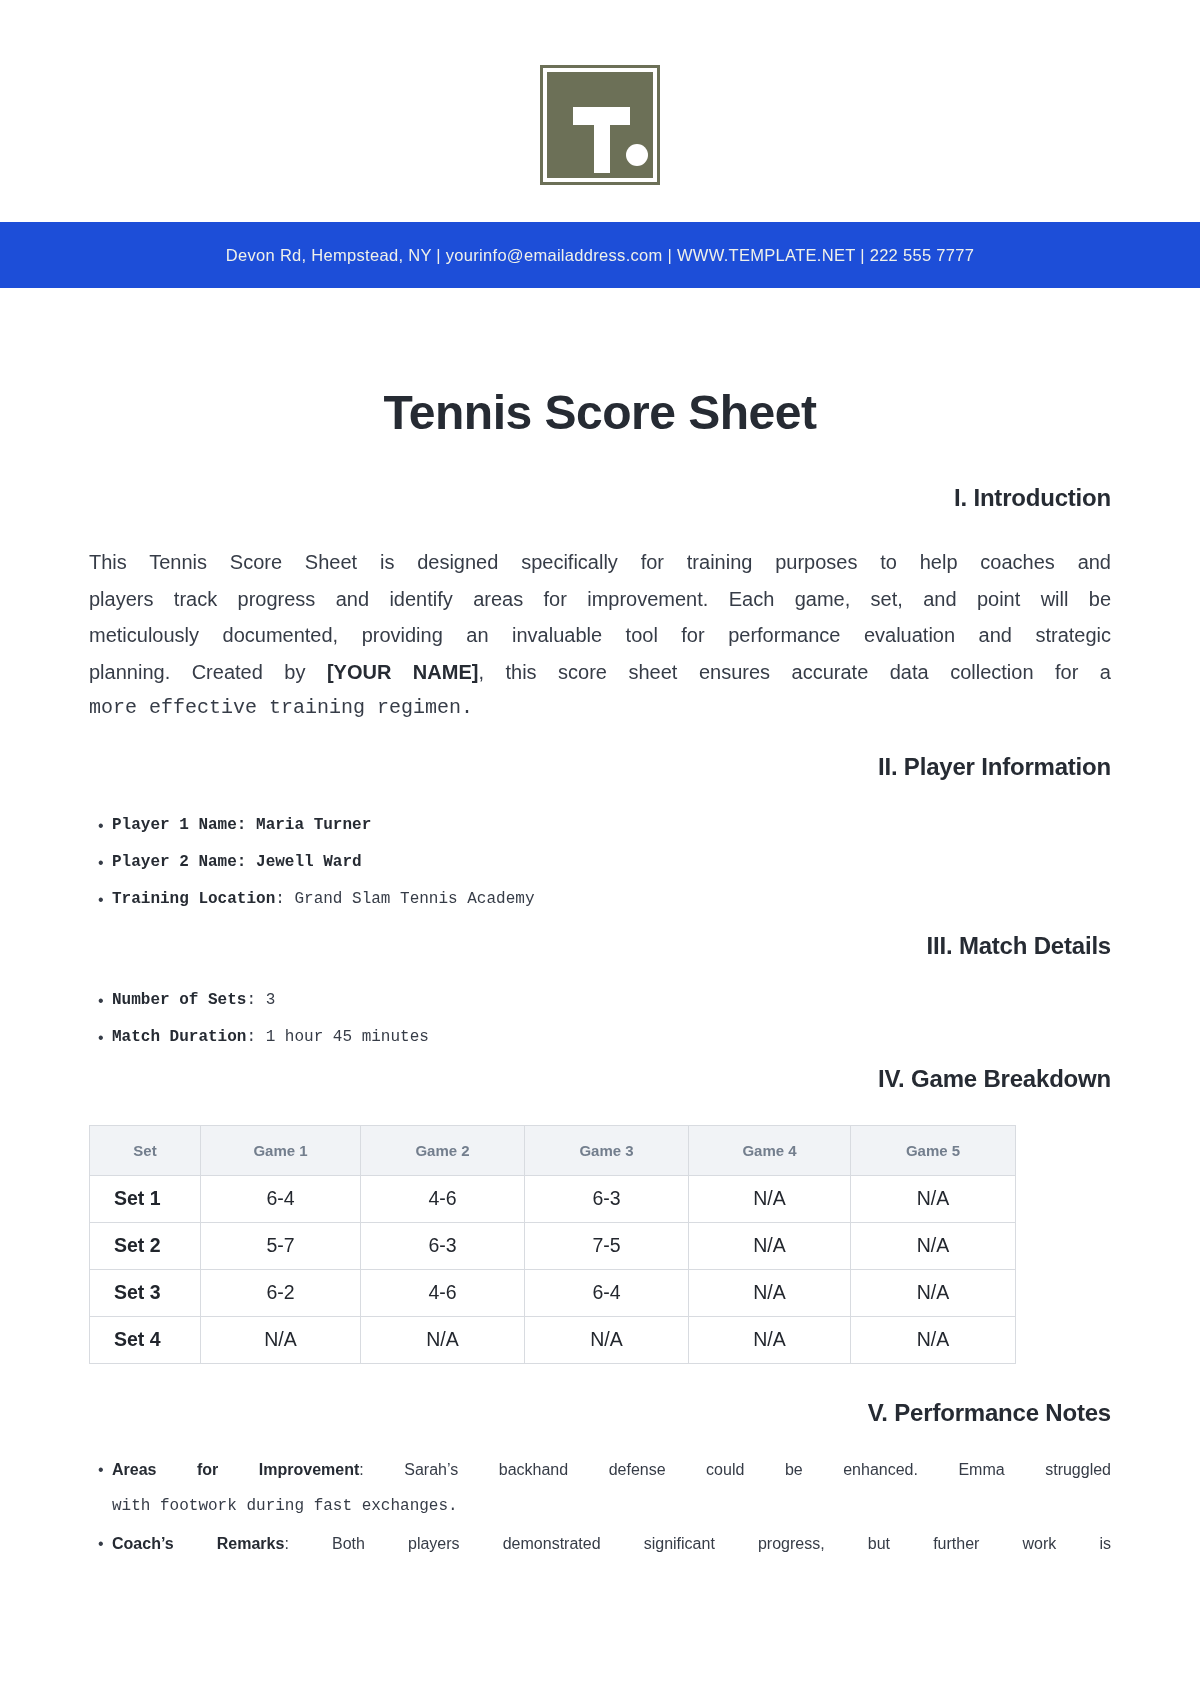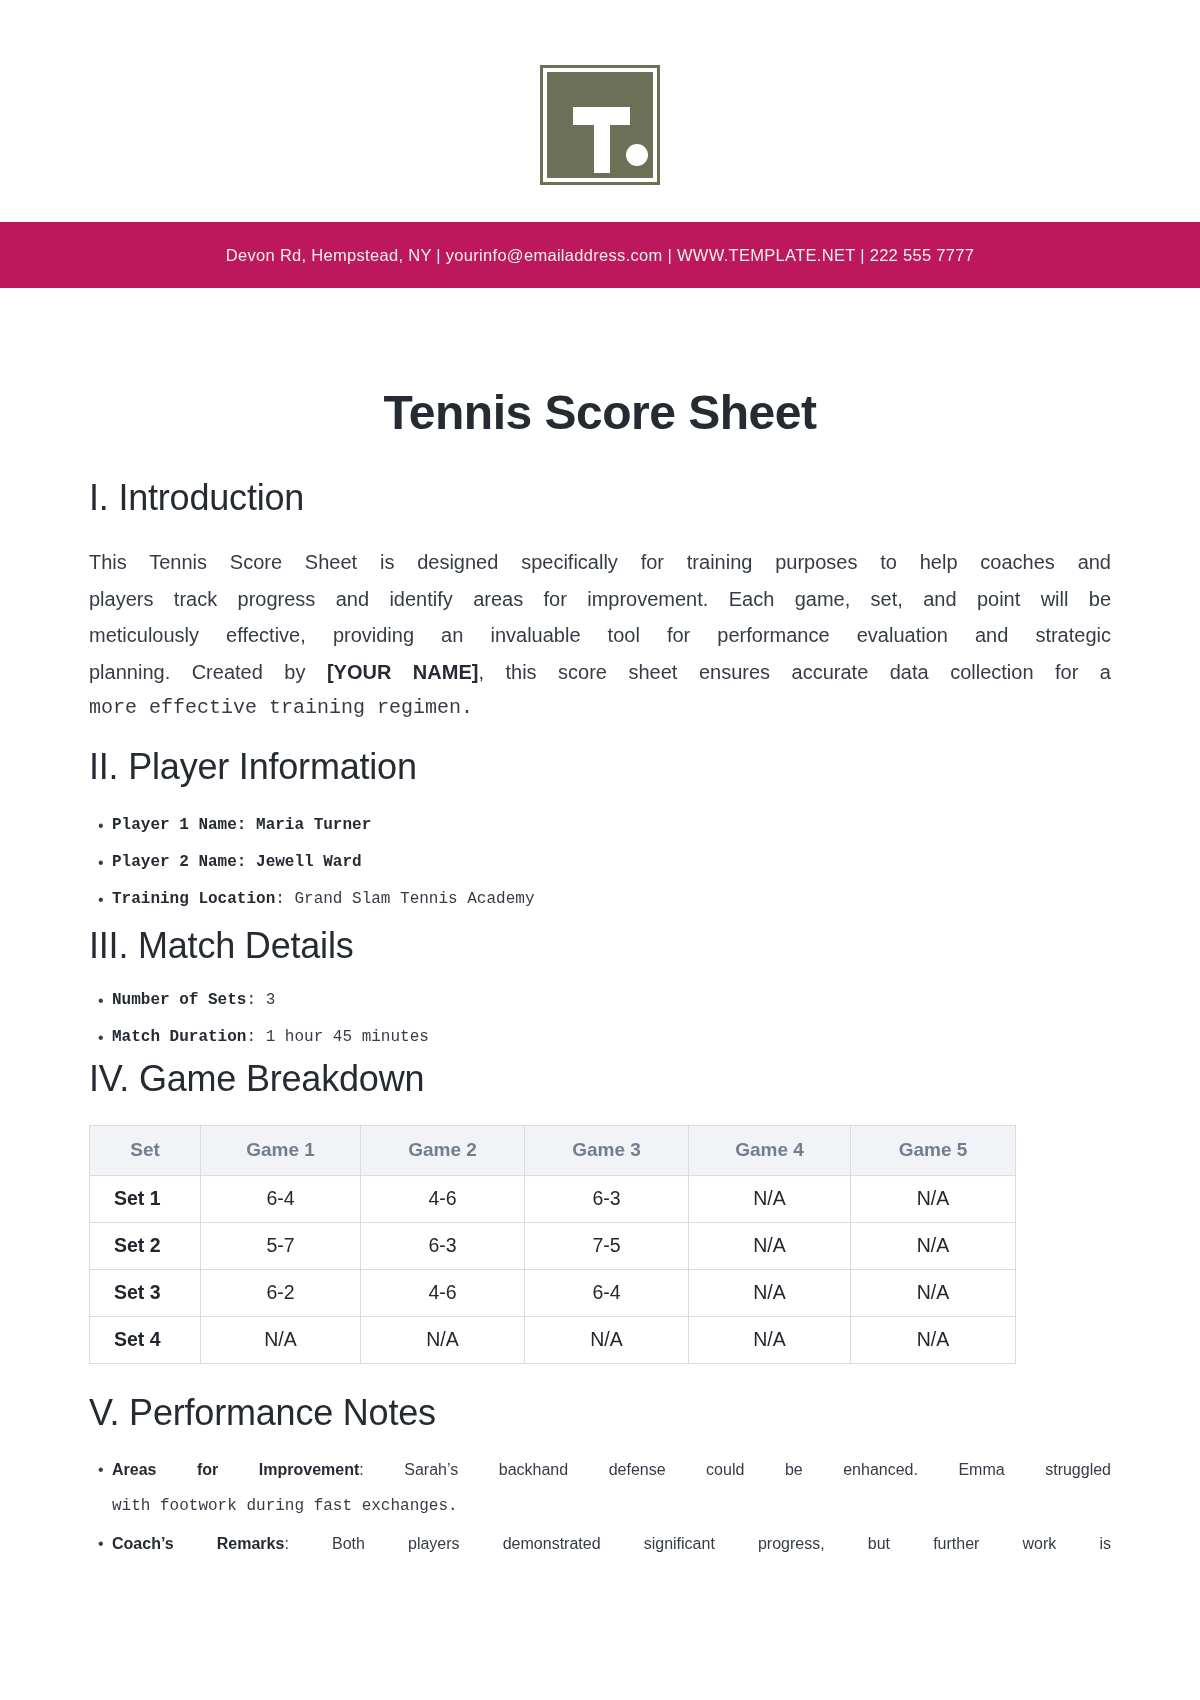--- a/index.html
+++ b/index.html
@@ -8,29 +8,29 @@
   #page { position:relative; width:1200px; height:1700px; background:#ffffff; overflow:hidden; margin:0 auto; }
 
   
   .logo { position:absolute; top:65px; left:540px; width:120px; height:120px; background:#6c7057; }
   .logo-inner { position:absolute; inset:3px; background:#6c7057; border:4px solid #ffffff; }
   .t-bar  { position:absolute; left:26px; top:35px; width:57px; height:18px; background:#ffffff; }
   .t-stem { position:absolute; left:47px; top:35px; width:16px; height:66px; background:#ffffff; }
   .t-dot  { position:absolute; left:79px; top:72px; width:22px; height:22px; border-radius:50%; background:#ffffff; }
 
   
-  .banner { position:absolute; top:222px; left:0; width:1200px; height:66px; background:#be185d;
+  .banner { position:absolute; top:222px; left:0; width:1200px; height:66px; background:#1d4ed8;
             color:#f0f1ea; font-size:16.5px; letter-spacing:.3px; text-align:center; line-height:66px; }
 
   
   .content { position:absolute; top:0; left:89px; width:1022px; color:#363c47; }
 
   h1.doc-title { margin-top:390px; font-size:48px; line-height:46px; font-weight:700;
                  letter-spacing:-.5px; color:#262b33; text-align:center; }
-  h2.sec { font-size:36px; line-height:36px; font-weight:400; letter-spacing:-.2px; color:#262b33; }
+  h2.sec { font-size:24px; line-height:36px; font-weight:700; letter-spacing:-.2px; color:#262b33;text-align:right; }
   #h2-intro  { margin-top:44px; }
   #h2-player { margin-top:22px; }
   #h2-match  { margin-top:10px; }
   #h2-game   { margin-top:5px; }
   #h2-perf   { margin-top:31px; }
 
   .para { margin-top:28px; font-size:20px; line-height:36.6px; }
   .line { display:block; text-align:justify; text-align-last:justify; }
   .line.last { text-align-last:left;font-family:Liberation Mono, monospace; }
   .b { font-weight:700; color:#262b33; }
@@ -40,21 +40,21 @@
   ul.blist.mt18 { margin-top:18px; }
   ul.blist.mt20 { margin-top:20px; }
   ul.blist li { position:relative; }
   ul.blist li::before { content:"\2022"; position:absolute; left:-14px; top:0; color:#363c47; }
 
   
   table.games { margin-top:28px; border-collapse:collapse; table-layout:fixed; width:926px;
                 font-size:19.5px; color:#23272e; }
   table.games th, table.games td { border:1px solid #d8dbe0; }
   table.games thead th { height:50px; background:#f1f3f6; color:#737e8d; font-weight:700;
-                         font-size:19px; text-align:center; vertical-align:middle; }
+                         font-size:15px; text-align:center; vertical-align:middle; }
   table.games td { height:47px; text-align:center; vertical-align:middle; background:#ffffff; }
   table.games td.set-cell { text-align:left; padding-left:24px; font-weight:700; color:#21252c; }
 </style>
 </head>
 <body>
 
 <div id="page">
 
   <div class="logo">
     <div class="logo-inner">
@@ -69,21 +69,21 @@
   </div>
 
   <div class="content">
 
     <h1 class="doc-title">Tennis Score Sheet</h1>
 
     <h2 class="sec" id="h2-intro">I. Introduction</h2>
     <div class="para">
         <div class="line"><span>This Tennis Score Sheet is designed specifically for training purposes to help coaches and</span></div>
         <div class="line"><span>players track progress and identify areas for improvement. Each game, set, and point will be</span></div>
-        <div class="line"><span>meticulously effective, providing an invaluable tool for performance evaluation and strategic</span></div>
+        <div class="line"><span>meticulously documented, providing an invaluable tool for performance evaluation and strategic</span></div>
         <div class="line"><span>planning. Created by </span><span class="b">[YOUR NAME]</span><span>, this score sheet ensures accurate data collection for a</span></div>
         <div class="line last"><span>more effective training regimen.</span></div>
       </div>
 
     <h2 class="sec" id="h2-player">II. Player Information</h2>
     <ul class="blist mt22">
         <li>
           <div class="line last"><span class="b">Player 1 Name: Maria Turner</span></div>
         </li>
         <li>

